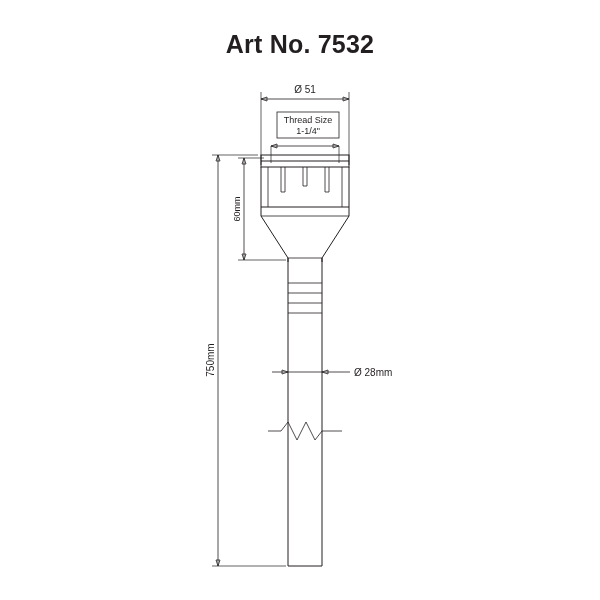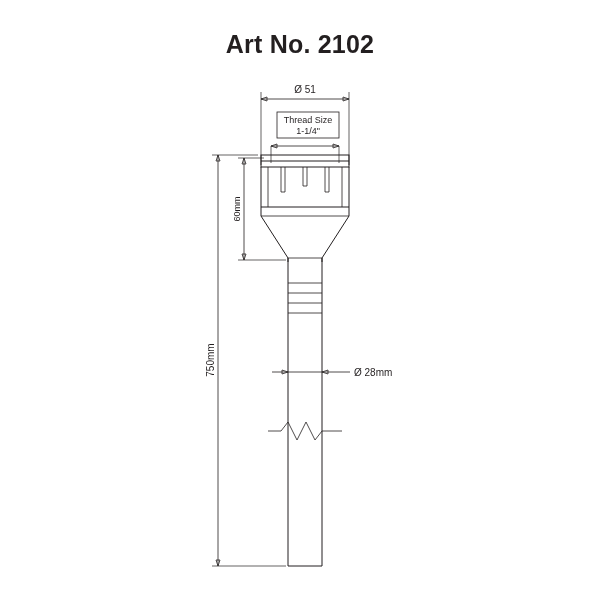--- a/index.html
+++ b/index.html
@@ -59,21 +59,21 @@
     font-family: "Liberation Sans", sans-serif;
     font-size: 9px;
     fill: #231f20;
   }
 </style>
 </head>
 <body>
 
 <div id="page">
 
-  <div id="title">Art No. 2102</div>
+  <div id="title">Art No. 7532</div>
 
   <div class="svg-wrap">
     <svg width="600" height="600" viewBox="0 0 600 600" xmlns="http://www.w3.org/2000/svg">
 
       <line class="ln-ext" x1="261" y1="92" x2="261" y2="165"></line>
       <line class="ln-ext" x1="349" y1="92" x2="349" y2="165"></line>
 
       <line class="ln-thin" x1="261" y1="99" x2="349" y2="99"></line>
 
       <path class="ln-thin" d="M261 99 L267 97 L267 101 Z" fill="#231f20"></path>

